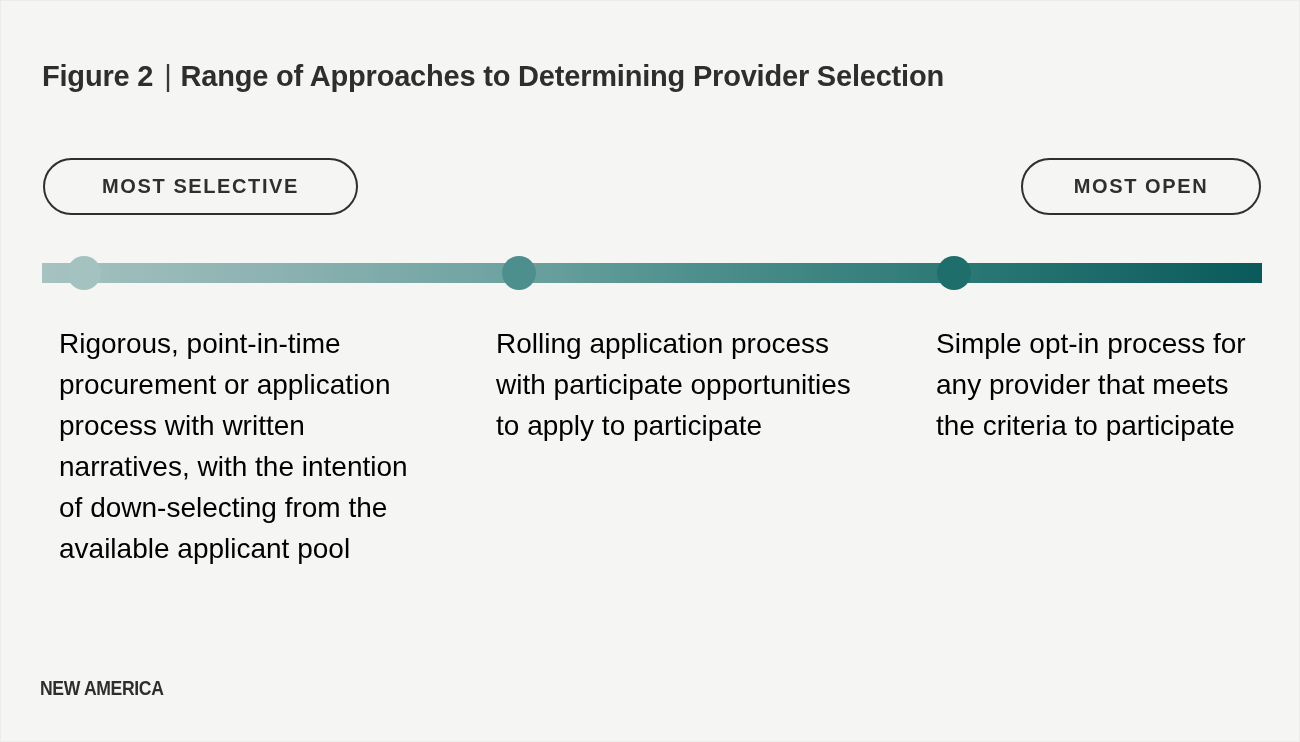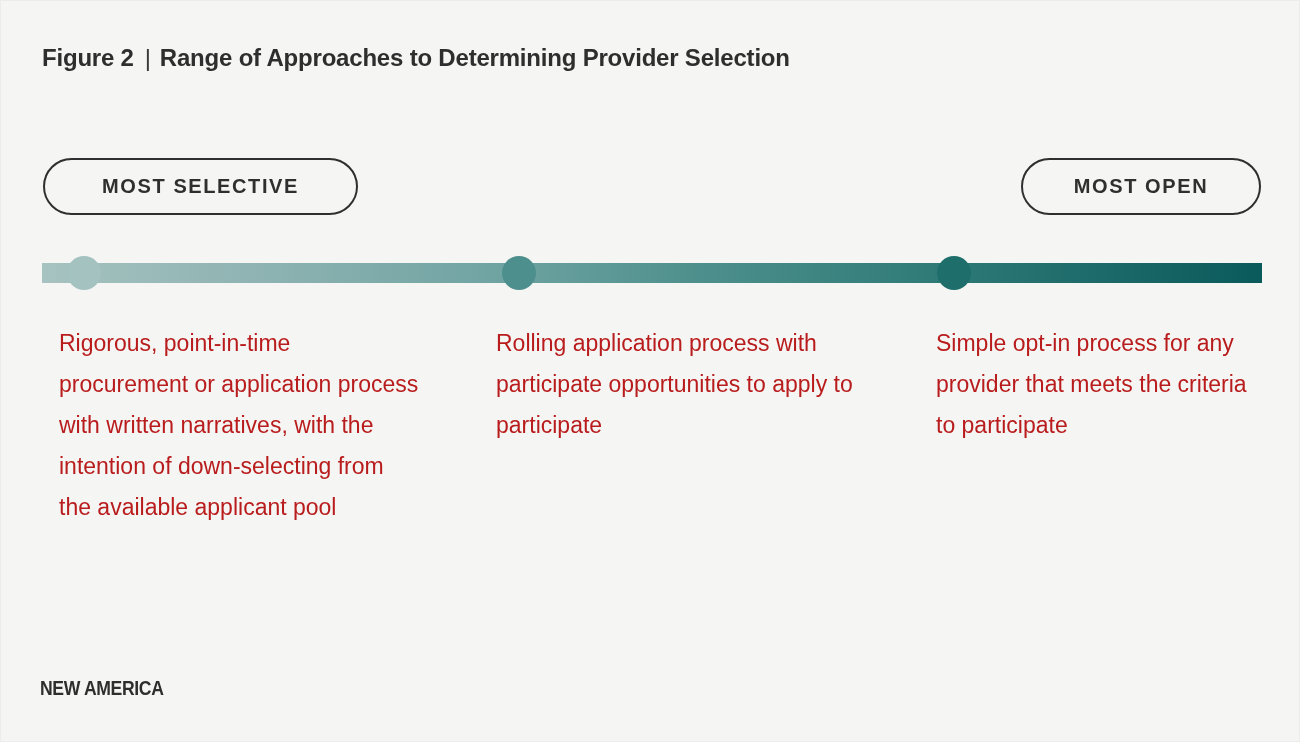--- a/index.html
+++ b/index.html
@@ -20,22 +20,22 @@
     height: 742px;
     background: #f5f5f4;
     box-sizing: border-box;
     border: 1px solid #ececeb;
   }
 
   
   .title {
     position: absolute;
     left: 41px;
-    top: 43px;
-    font-size: 24px;
+    top: 59px;
+    font-size: 29px;
     font-weight: bold;
     color: #2e2e2e;
     letter-spacing: -0.2px;
     white-space: nowrap;
   }
   .title .fig-num { font-weight: bold; }
   .title .sep {
     display: inline-block;
     padding: 0 9px 0 11px;
     font-weight: 500;
@@ -88,23 +88,23 @@
     top: -7px;
     width: 34px;
     height: 34px;
     border-radius: 50%;
   }
 
   
   .col {
     position: absolute;
     top: 322px;
-    font-size: 23px;
+    font-size: 28px;
     line-height: 41px;
-    color: #b91c1c;
+    color: #000000;
   }
   .col-1 { left: 58px;  width: 360px; }
   .col-2 { left: 495px; width: 370px; }
   .col-3 { left: 935px; width: 330px; }
 
   
   .wordmark {
     position: absolute;
     left: 39px;
     top: 676px;

